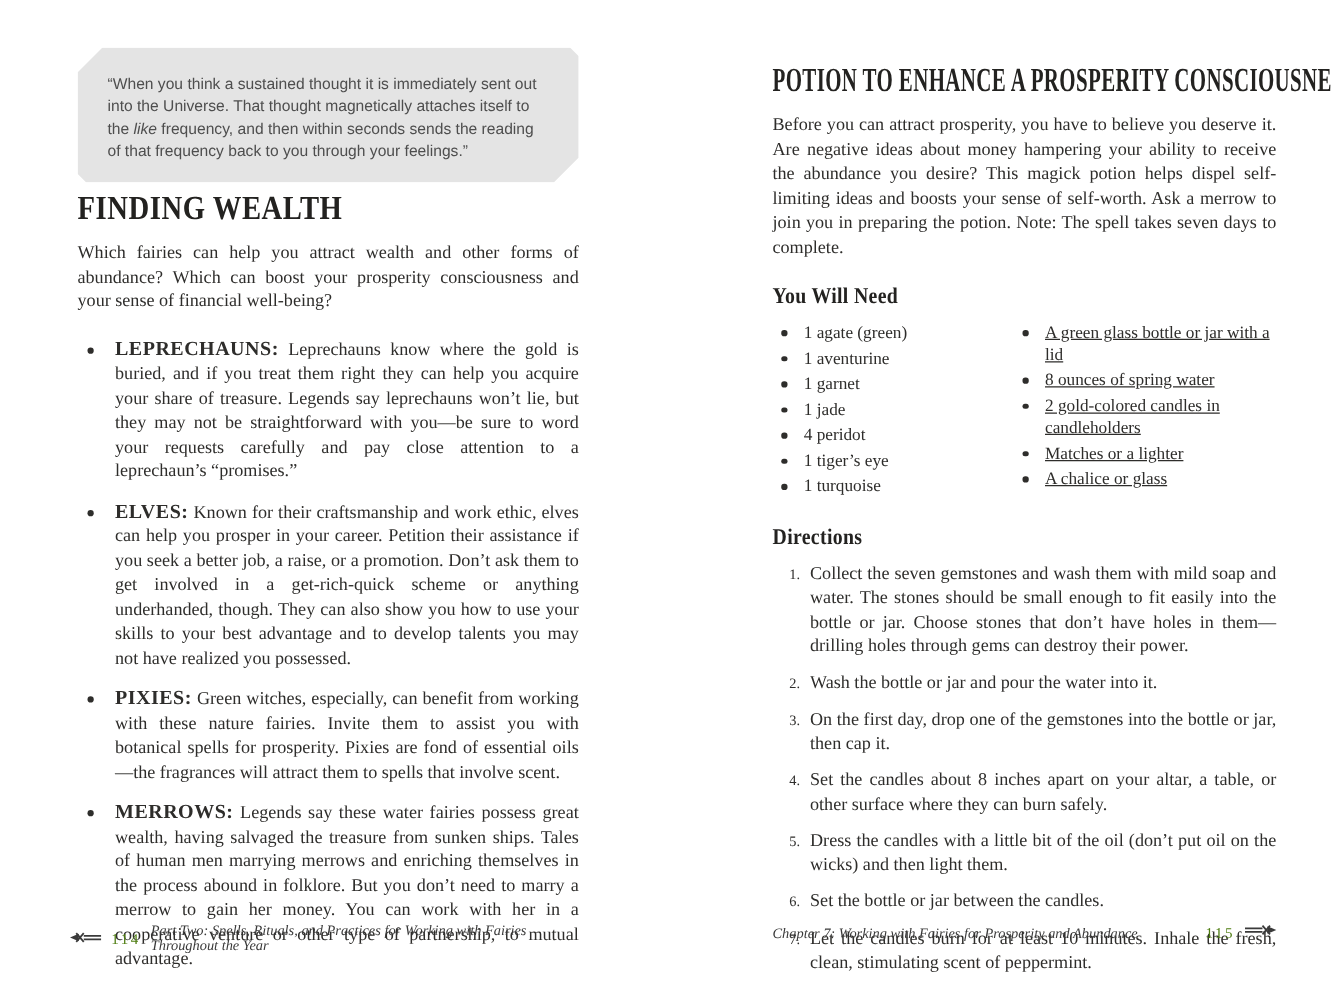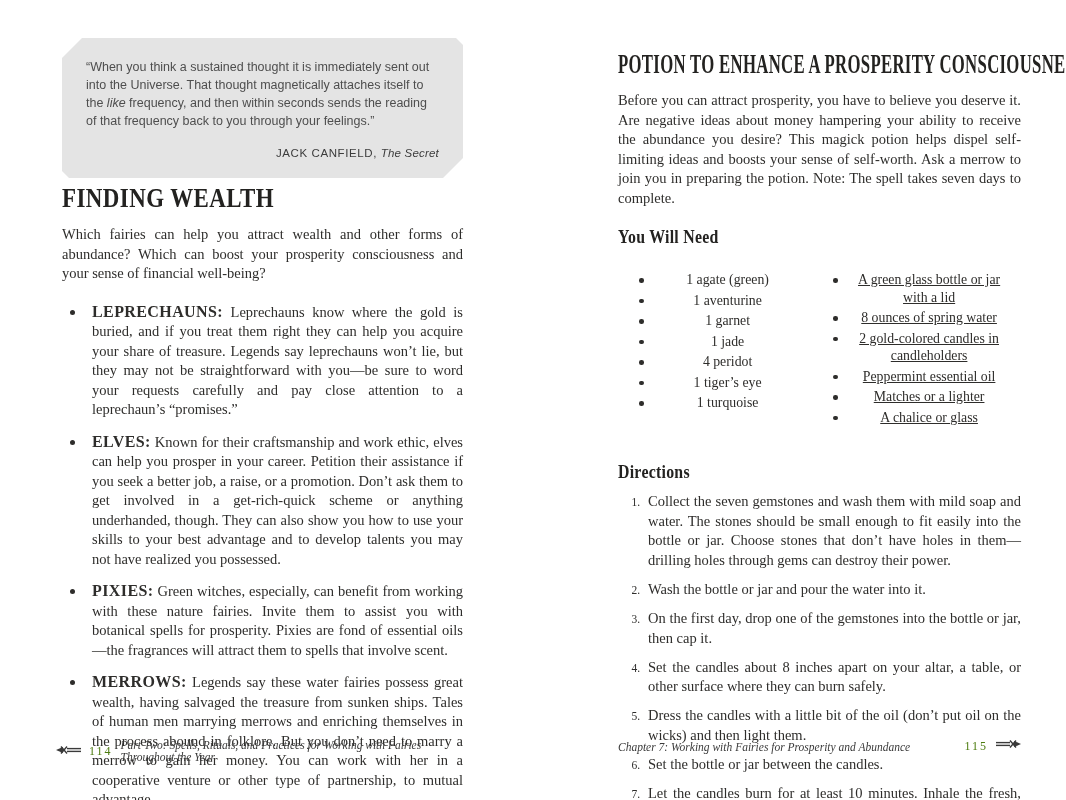--- a/index.html
+++ b/index.html
@@ -55,21 +55,21 @@
     position:relative;padding-left:30px;margin-bottom:12px;
     font-size:14.5px;line-height:19.5px;text-align:justify;
   }
   ul.fairy-list li::before{
     content:"";position:absolute;left:8px;top:8px;width:5px;height:5px;border-radius:50%;background:#2e2d2b;
   }
   .term{font-weight:bold;font-size:16px;letter-spacing:.4px;}
 
   
   .supplies{display:flex;margin:2px 0 14px 0;}
-  ul.supply-col{list-style:none;margin:14px;padding:0;text-align:center;}
+  ul.supply-col{list-style:none;margin:0;padding:0;}
   ul.supply-col.c1{width:193px;}
   ul.supply-col.c2{width:210px;text-decoration:underline;}
   ul.supply-col li{
     position:relative;padding-left:25px;margin-bottom:3px;
     font-size:13.8px;line-height:17.5px;
   }
   ul.supply-col li::before{
     content:"";position:absolute;left:7px;top:7px;width:4.5px;height:4.5px;border-radius:50%;background:#2e2d2b;
   }
 
@@ -98,21 +98,20 @@
 </style>
 </head>
 <body>
 
 <div class="spread">
 
   <div class="left-col">
 
     <div class="quote-box">
       <div><span>“When you think a sustained thought it is immediately sent out into the Universe. That thought magnetically attaches itself to the </span><span class="q-italic">like</span><span> frequency, and then within seconds sends the reading of that frequency back to you through your feelings.”</span></div>
-      <div class="quote-attr"><span>JACK CANFIELD, </span><span class="work">The Secret</span></div>
     </div>
 
     <h1 class="big-head left"><span class="inner">FINDING WEALTH</span></h1>
 
     <p class="body-par">Which fairies can help you attract wealth and other forms of abundance? Which can boost your prosperity consciousness and your sense of financial well-being?</p>
 
     <ul class="fairy-list">
       <li><span class="term">LEPRECHAUNS:</span><span> Leprechauns know where the gold is buried, and if you treat them right they can help you acquire your share of treasure. Legends say leprechauns won’t lie, but they may not be straightforward with you—be sure to word your requests carefully and pay close attention to a leprechaun’s “promises.”</span></li>
       <li><span class="term">ELVES:</span><span> Known for their craftsmanship and work ethic, elves can help you prosper in your career. Petition their assistance if you seek a better job, a raise, or a promotion. Don’t ask them to get involved in a get-rich-quick scheme or anything underhanded, though. They can also show you how to use your skills to your best advantage and to develop talents you may not have realized you possessed.</span></li>
       <li><span class="term">PIXIES:</span><span> Green witches, especially, can benefit from working with these nature fairies. Invite them to assist you with botanical spells for prosperity. Pixies are fond of essential oils—the fragrances will attract them to spells that involve scent.</span></li>
@@ -151,21 +150,20 @@
         <li>1 garnet</li>
         <li>1 jade</li>
         <li>4 peridot</li>
         <li>1 tiger’s eye</li>
         <li>1 turquoise</li>
       </ul>
       <ul class="supply-col c2">
         <li>A green glass bottle or jar with a lid</li>
         <li>8 ounces of spring water</li>
         <li>2 gold-colored candles in candleholders</li>
-        <li>Peppermint essential oil</li>
         <li>Matches or a lighter</li>
         <li>A chalice or glass</li>
       </ul>
     </div>
 
     <h2 class="sub-head"><span class="inner">Directions</span></h2>
 
     <ol class="steps">
       <li>
           <span class="step-num">1.</span>

